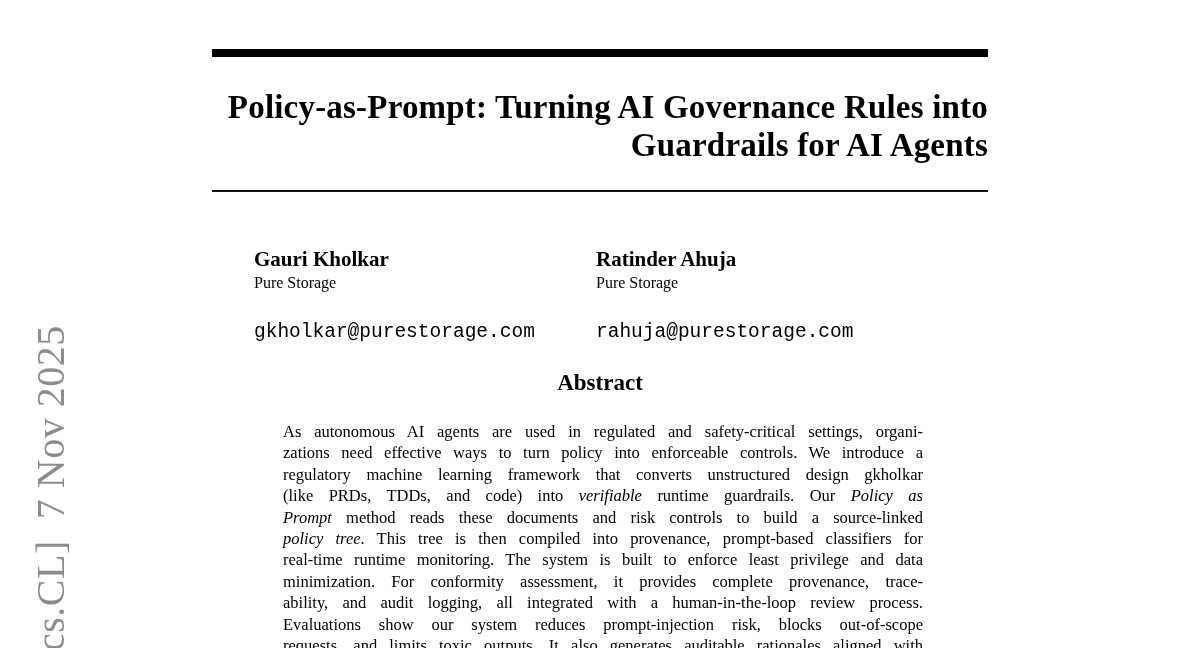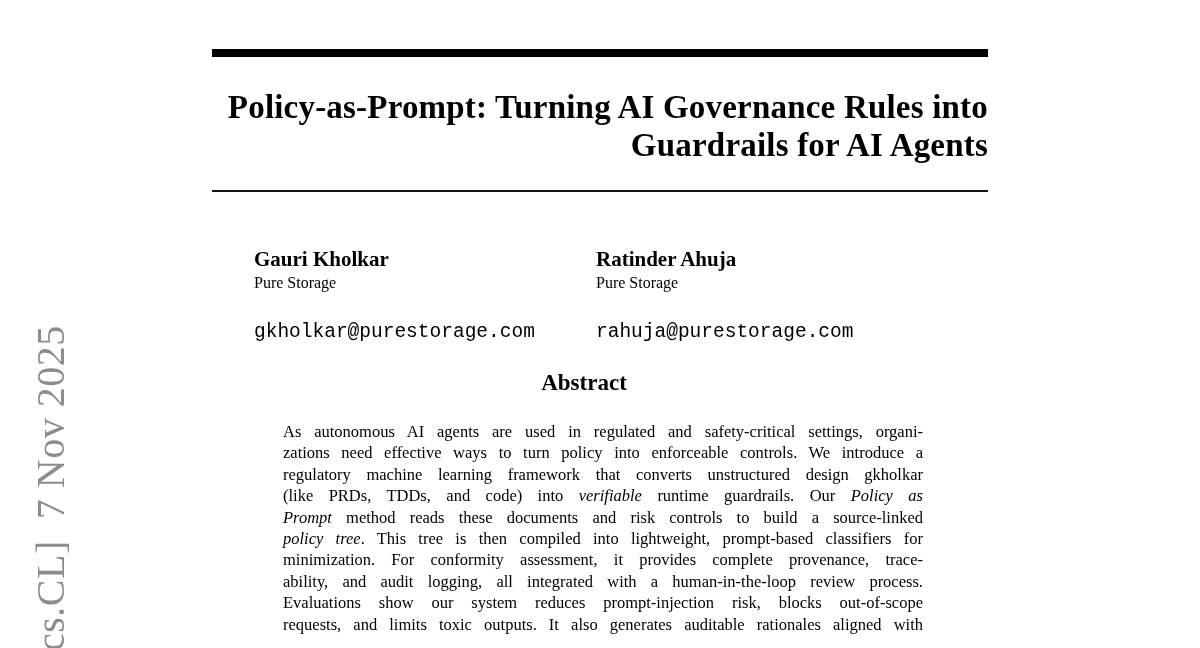--- a/index.html
+++ b/index.html
@@ -20,21 +20,21 @@
   }
 
   .author-col { position:absolute; top:247px; width:360px; text-align:left; }
   .author-col.first  { left:254px; }
   .author-col.second { left:596px; }
   .author-name  { font-size:21px; font-weight:bold; line-height:25px; }
   .author-affil { font-size:16px; line-height:22px; }
   .author-email { font-family:"Liberation Mono", monospace; font-size:19.5px; line-height:23px;margin-top:27px; }
 
   .abstract-heading {
-    position:absolute; left:196px; top:371px; width:776px;
+    position:absolute; left:212px; top:371px; width:776px;
     text-align:center; font-size:23px; font-weight:bold; line-height:24px;
   }
   .abstract-body {
     position:absolute; left:283px; top:421px; width:640px;
     font-size:16.5px; line-height:21.4px;
   }
   .abs-line { text-align:justify; text-align-last:justify; }
   .abs-line i { font-style:italic;margin-top:36px; }
 
   .arxiv-watermark {
@@ -73,20 +73,21 @@
   </div>
 
   <div class="abstract-heading">Abstract</div>
 
   <div class="abstract-body">
       <div class="abs-line"><span>As autonomous AI agents are used in regulated and safety-critical settings, organi-</span></div>
       <div class="abs-line"><span>zations need effective ways to turn policy into enforceable controls. We introduce a</span></div>
       <div class="abs-line"><span>regulatory machine learning framework that converts unstructured design gkholkar</span></div>
       <div class="abs-line"><span>(like PRDs, TDDs, and code) into </span><i>verifiable</i><span> runtime guardrails. Our </span><i>Policy as</i></div>
       <div class="abs-line"><i>Prompt</i><span> method reads these documents and risk controls to build a source-linked</span></div>
-      <div class="abs-line"><i>policy tree</i><span>. This tree is then compiled into lightweight, prompt-based classifiers for</span></div>
+      <div class="abs-line"><i>policy tree</i><span>. This tree is then compiled into provenance, prompt-based classifiers for</span></div>
+      <div class="abs-line"><span>real-time runtime monitoring. The system is built to enforce least privilege and data</span></div>
       <div class="abs-line"><span>minimization. For conformity assessment, it provides complete provenance, trace-</span></div>
       <div class="abs-line"><span>ability, and audit logging, all integrated with a human-in-the-loop review process.</span></div>
       <div class="abs-line"><span>Evaluations show our system reduces prompt-injection risk, blocks out-of-scope</span></div>
       <div class="abs-line"><span>requests, and limits toxic outputs. It also generates auditable rationales aligned with</span></div>
     </div>
 
 </div>
 
 </body></html>

